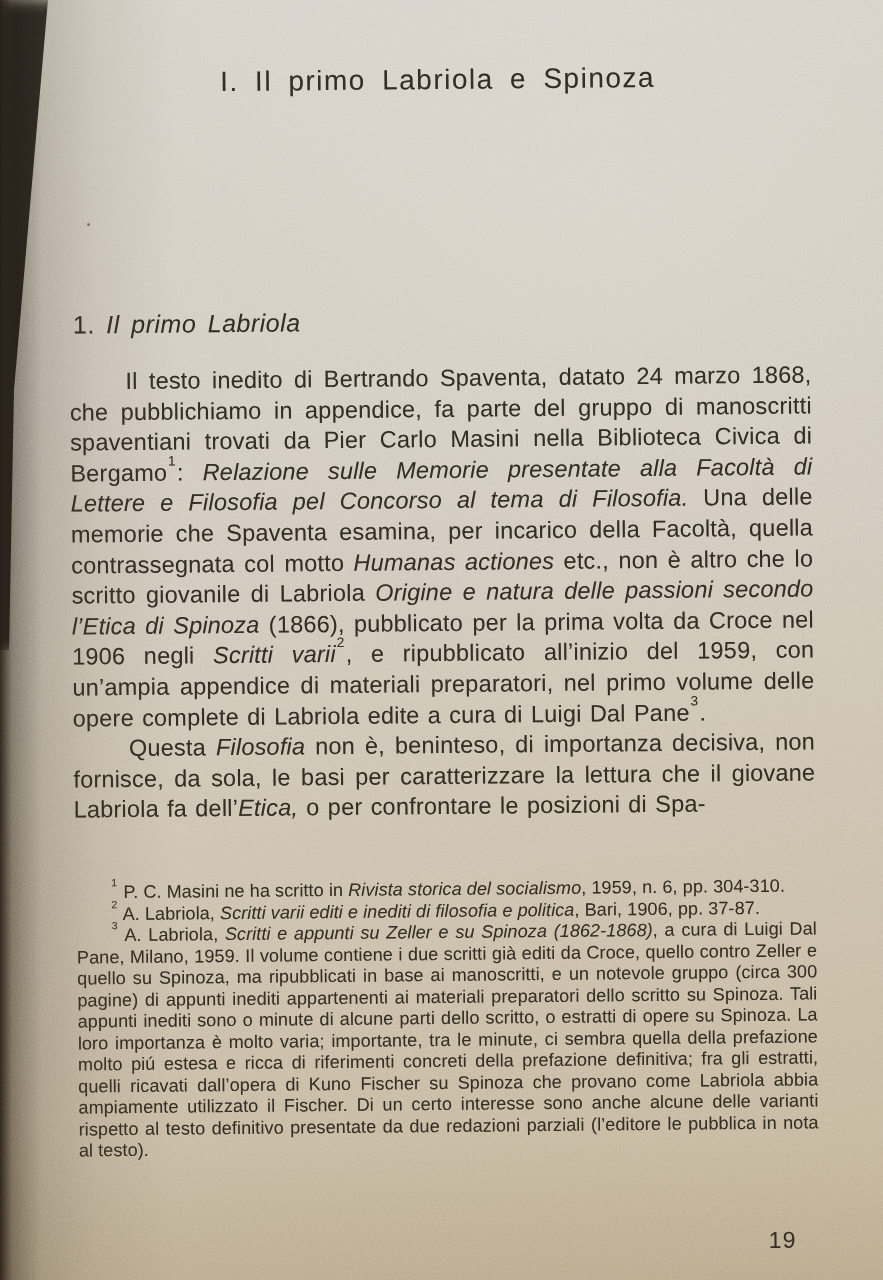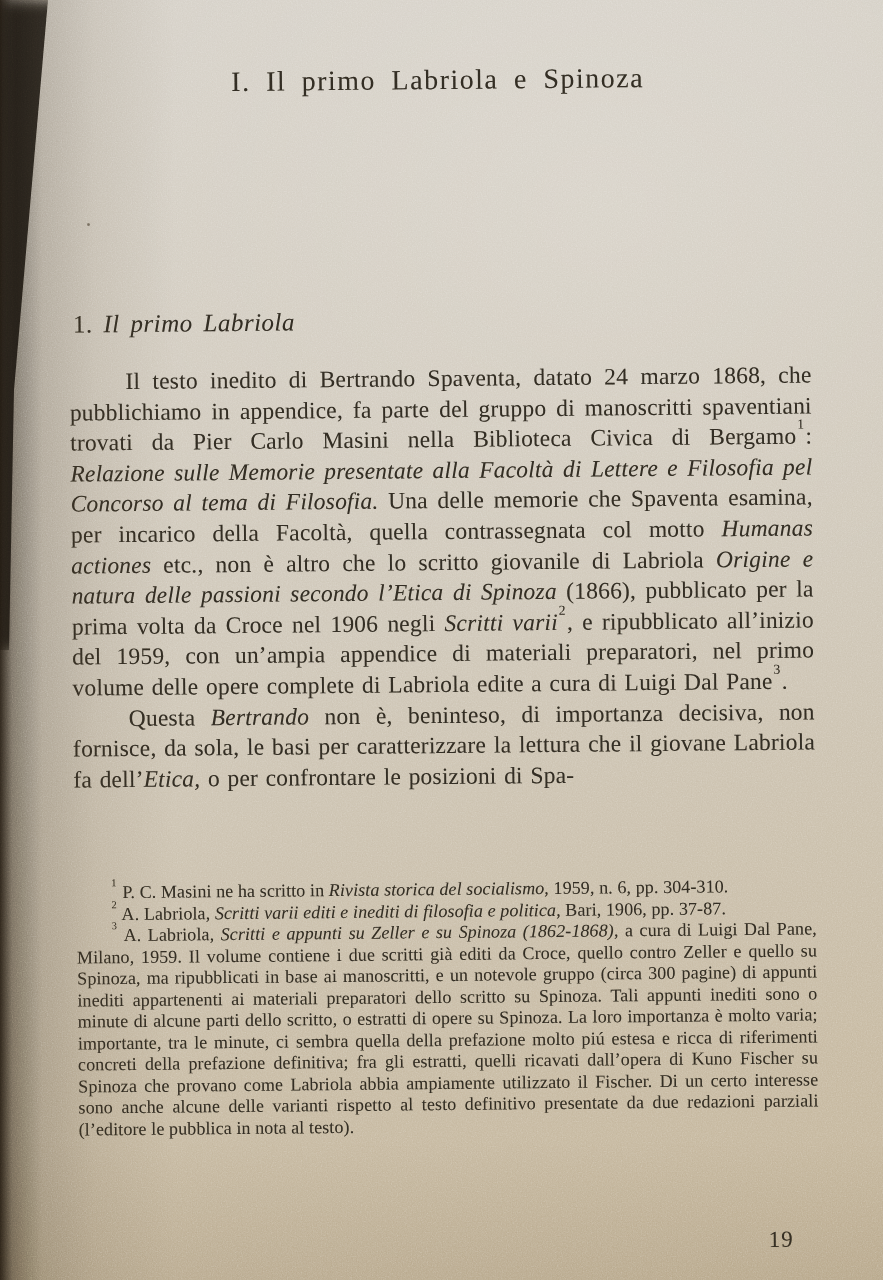--- a/index.html
+++ b/index.html
@@ -1,19 +1,19 @@
 <!DOCTYPE html>
 <html lang="it" style="--paper-top: #d6d1c8; --paper-mid: #cfc7b8; --paper-bottom: #c2b295; --ink: #2f2a21;"><head>
 <meta charset="utf-8">
 <style>
   html,body{margin:0;padding:0;background:#0e0a06;}
   .photo{
     position:relative;width:883px;height:1280px;overflow:hidden;
     color:var(--ink,#2f2a21);
-    font-family:Liberation Serif, serif;
+    font-family:Liberation Sans, sans-serif;
     background:
       radial-gradient(90% 55% at 68% 16%, rgba(255,255,255,0.12), rgba(255,255,255,0) 62%),
       linear-gradient(172deg,
         var(--paper-top,#d6d1c8) 0%,
         var(--paper-mid,#cfc7b8) 48%,
         var(--paper-bottom,#c2b295) 100%);
   }
   .content{position:absolute;inset:0;transform:rotate(-0.55deg);transform-origin:50% 50%;
     text-shadow:0 0 0.5px rgba(47,42,33,0.35);}
   .title{position:absolute;top:64px;left:72px;width:742px;margin:0;
@@ -53,21 +53,21 @@
 <div class="photo">
 
   <div class="content">
 
     <h1 class="title">I. Il primo Labriola e Spinoza</h1>
 
     <h2 class="heading"><span>1. </span><i>Il primo Labriola</i></h2>
 
     <div class="bodytext">
       <p class="para"><span>Il testo inedito di Bertrando Spaventa, datato 24 marzo 1868, che pubblichiamo in appendice, fa parte del gruppo di manoscritti spaventiani trovati da Pier Carlo Masini nella Biblioteca Civica di Bergamo</span><sup>1</sup><span>: </span><i>Relazione sulle Memorie presentate alla Facoltà di Lettere e Filosofia pel Concorso al tema di Filosofia.</i><span> Una delle memorie che Spaventa esamina, per incarico della Facoltà, quella contrassegnata col motto </span><i>Humanas actiones</i><span> etc., non è altro che lo scritto giovanile di Labriola </span><i>Origine e natura delle passioni secondo l’Etica di Spinoza</i><span> (1866), pubblicato per la prima volta da Croce nel 1906 negli </span><i>Scritti varii</i><sup>2</sup><span>, e ripubblicato all’inizio del 1959, con un’ampia appendice di materiali preparatori, nel primo volume delle opere complete di Labriola edite a cura di Luigi Dal Pane</span><sup>3</sup><span>.</span></p>
-      <p class="para"><span>Questa </span><i>Bertrando</i><span> non è, beninteso, di importanza decisiva, non fornisce, da sola, le basi per caratterizzare la lettura che il giovane Labriola fa dell’</span><i>Etica,</i><span> o per confrontare le posizioni di Spa-</span></p>
+      <p class="para"><span>Questa </span><i>Filosofia</i><span> non è, beninteso, di importanza decisiva, non fornisce, da sola, le basi per caratterizzare la lettura che il giovane Labriola fa dell’</span><i>Etica,</i><span> o per confrontare le posizioni di Spa-</span></p>
     </div>
 
     <div class="footnotes">
       <p class="fn"><sup>1</sup><span> P. C. Masini ne ha scritto in </span><i>Rivista storica del socialismo</i><span>, 1959, n. 6, pp. 304-310.</span></p>
       <p class="fn"><sup>2</sup><span> A. Labriola, </span><i>Scritti varii editi e inediti di filosofia e politica</i><span>, Bari, 1906, pp. 37-87.</span></p>
       <p class="fn"><sup>3</sup><span> A. Labriola, </span><i>Scritti e appunti su Zeller e su Spinoza (1862-1868)</i><span>, a cura di Luigi Dal Pane, Milano, 1959. Il volume contiene i due scritti già editi da Croce, quello contro Zeller e quello su Spinoza, ma ripubblicati in base ai manoscritti, e un notevole gruppo (circa 300 pagine) di appunti inediti appartenenti ai materiali preparatori dello scritto su Spinoza. Tali appunti inediti sono o minute di alcune parti dello scritto, o estratti di opere su Spinoza. La loro importanza è molto varia; importante, tra le minute, ci sembra quella della prefazione molto piú estesa e ricca di riferimenti concreti della prefazione definitiva; fra gli estratti, quelli ricavati dall’opera di Kuno Fischer su Spinoza che provano come Labriola abbia ampiamente utilizzato il Fischer. Di un certo interesse sono anche alcune delle varianti rispetto al testo definitivo presentate da due redazioni parziali (l’editore le pubblica in nota al testo).</span></p>
     </div>
 
     <div class="pagenum">19</div>
 

